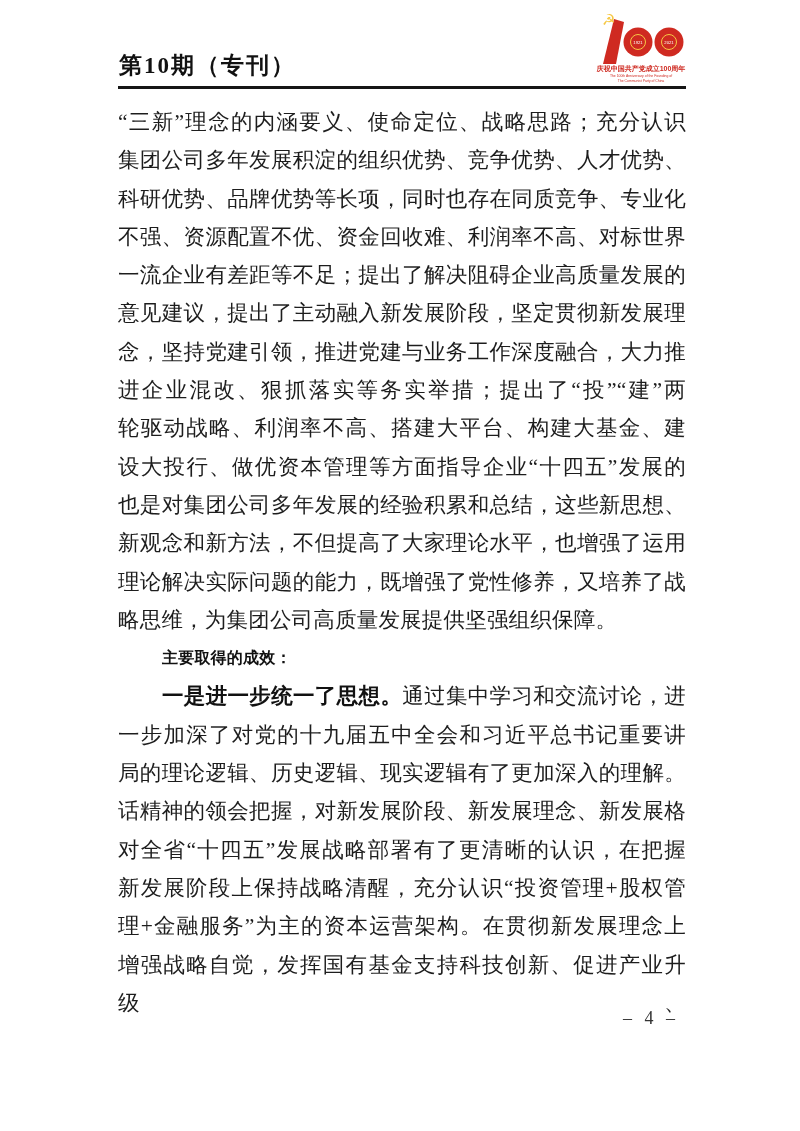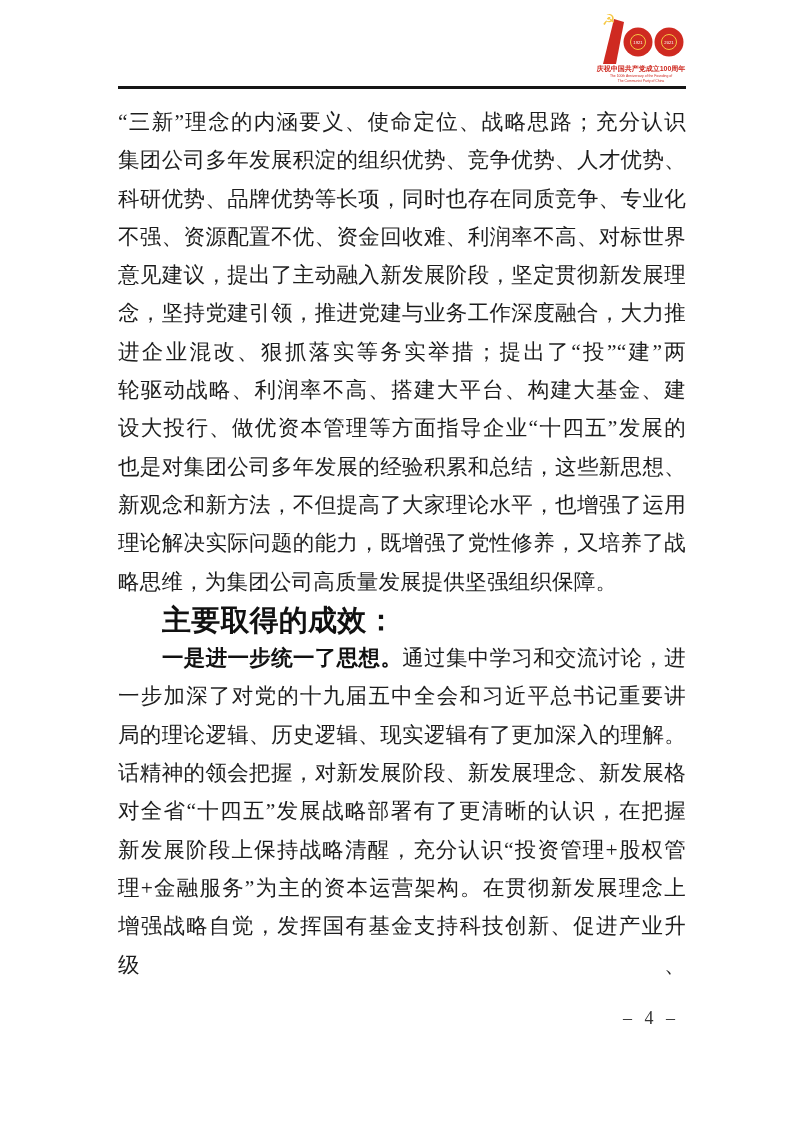--- a/index.html
+++ b/index.html
@@ -25,32 +25,33 @@
     height:38.3px;line-height:38.3px;font-size:21.5px;
     text-align:justify;text-align-last:justify;
     letter-spacing:0.2px;white-space:normal;overflow:visible;
   }
   .no-just{text-align:left;text-align-last:left;}
   .indent{text-indent:44px;}
   .hei{
     font-family:"Liberation Sans","DejaVu Sans",sans-serif;
     font-weight:700;color:#111;
   }
-  .heading-line{font-size:29px;}
+  .heading-line{font-size:16px;}
   
   .page-number{
     position:absolute;left:612px;top:1008px;width:78px;
     text-align:center;font-size:18px;letter-spacing:4px;color:#333;
   }
 </style>
 </head>
 <body>
 
 <div class="page">
 
+  <div class="issue-title">第10期（专刊）</div>
 
   <div class="logo">
     <svg viewBox="0 0 97 80" width="97" height="80">
 
       <path d="M12 58 L23 13 L33 16 L25 58 Z" fill="#cf2a21"></path>
 
       <text x="11" y="19" font-size="15" fill="#f6c844" font-family="'DejaVu Sans',sans-serif">☭</text>
 
       <circle cx="47" cy="36" r="14.5" fill="#cf2a21"></circle>
       <circle cx="47" cy="36" r="7.5" fill="none" stroke="#f6c844" stroke-width="1"></circle>
@@ -66,20 +67,21 @@
     </svg>
   </div>
 
   <div class="header-rule"></div>
 
   <div class="content">
     <div class="line">“三新”理念的内涵要义、使命定位、战略思路；充分认识</div>
     <div class="line">集团公司多年发展积淀的组织优势、竞争优势、人才优势、</div>
     <div class="line">科研优势、品牌优势等长项，同时也存在同质竞争、专业化</div>
     <div class="line">不强、资源配置不优、资金回收难、利润率不高、对标世界</div>
+    <div class="line">一流企业有差距等不足；提出了解决阻碍企业高质量发展的</div>
     <div class="line">意见建议，提出了主动融入新发展阶段，坚定贯彻新发展理</div>
     <div class="line">念，坚持党建引领，推进党建与业务工作深度融合，大力推</div>
     <div class="line">进企业混改、狠抓落实等务实举措；提出了“投”“建”两</div>
     <div class="line">轮驱动战略、利润率不高、搭建大平台、构建大基金、建</div>
     <div class="line">设大投行、做优资本管理等方面指导企业“十四五”发展的</div>
     <div class="line">也是对集团公司多年发展的经验积累和总结，这些新思想、</div>
     <div class="line">新观念和新方法，不但提高了大家理论水平，也增强了运用</div>
     <div class="line">理论解决实际问题的能力，既增强了党性修养，又培养了战</div>
     <div class="line no-just">略思维，为集团公司高质量发展提供坚强组织保障。</div>
 

